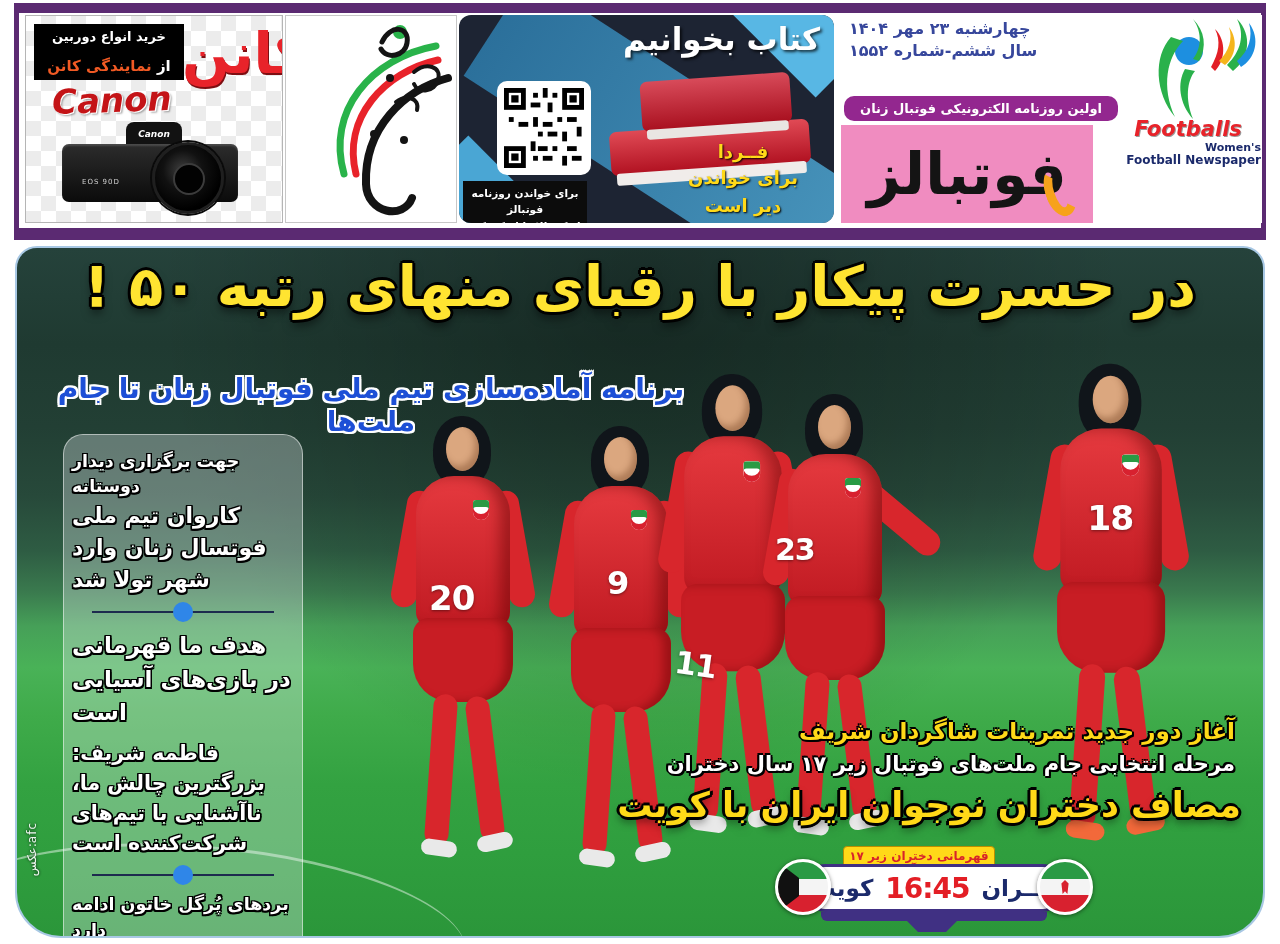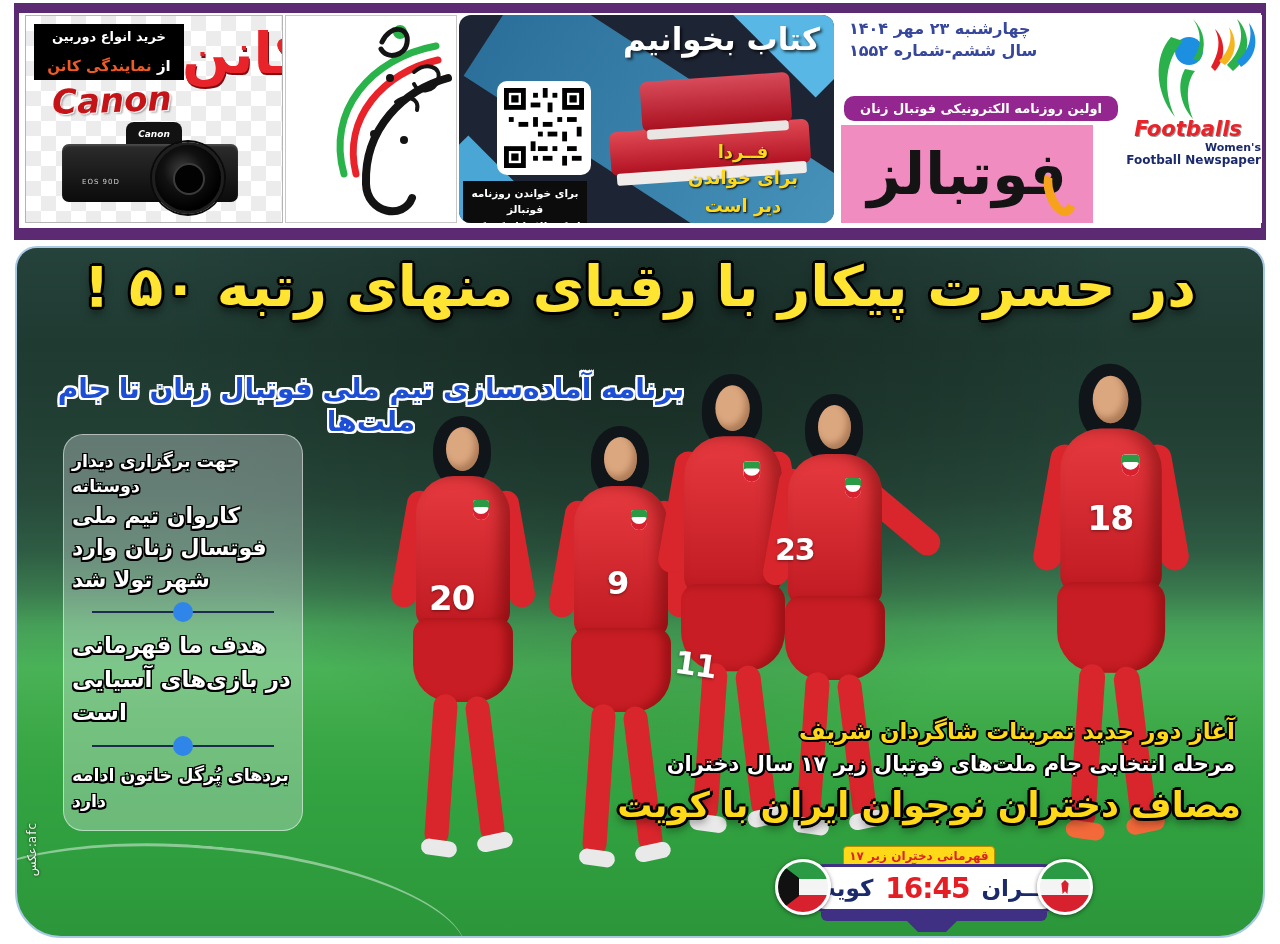--- a/index.html
+++ b/index.html
@@ -355,20 +355,21 @@
   <div class="abs headline">در حسرت پیکار با رقبای منهای رتبه ۵۰ !</div>
   <div class="abs subheadline">برنامه آماده‌سازی تیم ملی فوتبال زنان تا جام ملت‌ها</div>
 
   <div class="abs panel">
     <div class="story f18">جهت برگزاری دیدار دوستانه</div>
     <div class="story f22">کاروان تیم ملی فوتسال زنان وارد شهر تولا شد</div>
     <div class="divider">
         <span></span>
       </div>
     <div class="story f24">هدف ما قهرمانی در بازی‌های آسیایی است</div>
+    <div class="story f21" style="margin-top:10px;">فاطمه شریف: بزرگترین چالش ما، ناآشنایی با تیم‌های شرکت‌کننده است</div>
     <div class="divider">
         <span></span>
       </div>
     <div class="story f18">بردهای پُرگل خاتون ادامه دارد</div>
 
   </div>
 
   <div class="abs by1">آغاز دور جدید تمرینات شاگردان شریف</div>
   <div class="abs by2">مرحله انتخابی جام ملت‌های فوتبال زیر ۱۷ سال دختران</div>
   <div class="abs by3">مصاف دختران نوجوان ایران با کویت</div>

